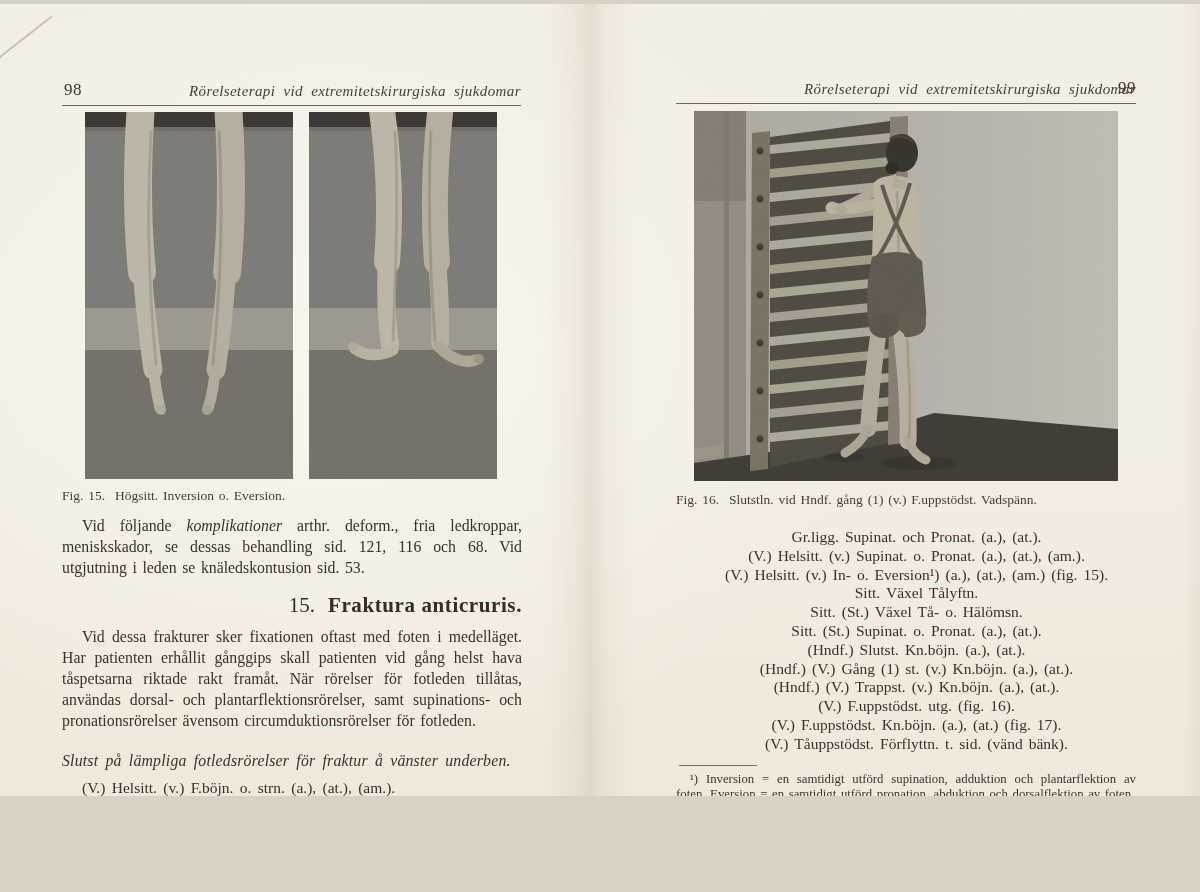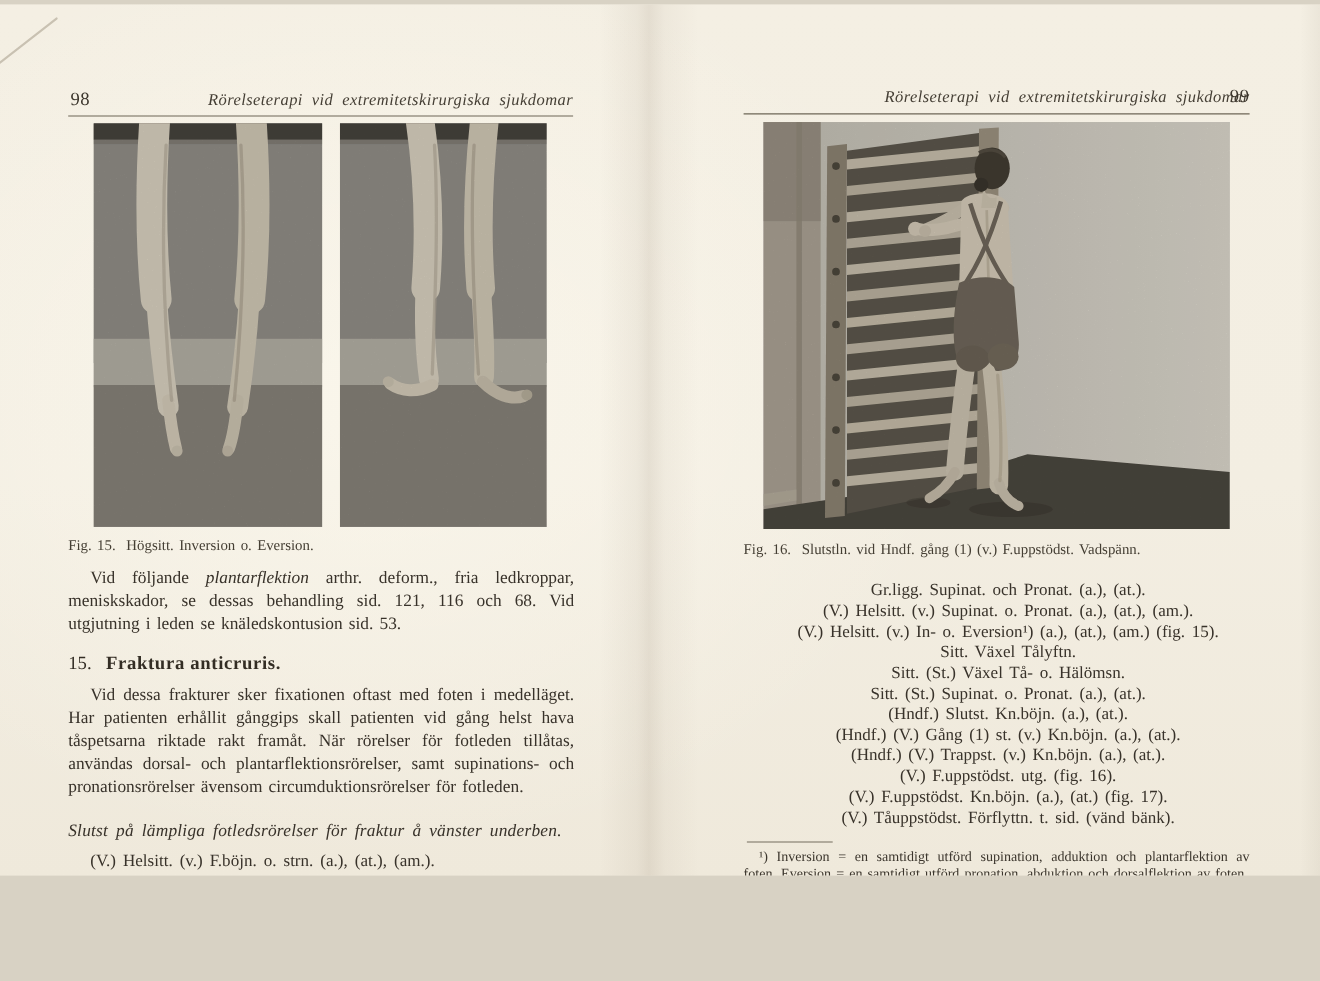--- a/index.html
+++ b/index.html
@@ -22,21 +22,21 @@
     letter-spacing:.4px;word-spacing:4px;}
   .headrule{position:absolute;height:0;border-top:1.7px solid rgba(86,77,62,.85);}
   .col{position:absolute;width:460px;}
   .photo-row{display:flex;margin-left:23px;}
   .photo{margin:0;display:block;box-shadow:inset 0 0 14px rgba(0,0,0,.22);line-height:0;}
   .photo svg{display:block;}
   .caption{margin-top:9px;font-size:13.5px;color:#443e33;white-space:pre-wrap;
     word-spacing:1.5px;}
   .body{margin:12px 0 0 0;font-size:15.8px;line-height:20.8px;text-align:justify;
     text-indent:20px;word-spacing:1.6px;}
-  .secheading{margin:15px 0 0 0;text-align:left;font-size:17px;font-weight:normal;color:#332d24;}
+  .secheading{margin:15px 0 0 0;text-align:right;font-size:21px;font-weight:normal;color:#332d24;}
   .secheading .sectitle{font-weight:bold;margin-left:13px;letter-spacing:.6px;}
   .example-intro{margin:21px 0 0 0;font-style:italic;font-size:15.8px;word-spacing:3px;
     letter-spacing:.2px;}
   .exlist{margin-top:8px;}
   .exlist .exline{font-size:15.5px;line-height:20.5px;white-space:nowrap;word-spacing:2.5px;}
   .exlist-right{margin-top:20px;margin-left:21px;}
   .exlist-right .exline{font-size:15.5px;line-height:18.8px;white-space:nowrap;word-spacing:2.2px;text-align:center;}
   .exlist-left{margin-left:20px;}
   .footnote-rule{margin:11px 0 0 3px;width:78px;border-top:1.4px solid rgba(86,77,62,.8);}
   .footnote{margin:6px 0 0 0;font-size:12.8px;line-height:15.9px;text-align:justify;
@@ -114,21 +114,21 @@
           <circle cx="44" cy="235" r="5" fill="#cdc5b4"></circle>
           <circle cx="170" cy="247" r="5" fill="#b8b09f"></circle>
           <rect width="188" height="367" filter="url(#grain)" opacity="0.13"></rect>
           <rect width="188" height="367" fill="#b49b6e" opacity="0.05"></rect>
         </svg>
       </figure>
     </div>
 
     <div class="caption">Fig. 15.  Högsitt. Inversion o. Eversion.</div>
 
-    <p class="body"><span>Vid följande </span><i>plantarflektion</i><span> arthr. deform., fria ledkroppar, meniskskador, se dessas behandling sid. 121, 116 och 68.  Vid utgjutning i leden se knäledskontusion sid. 53.</span></p>
+    <p class="body"><span>Vid följande </span><i>komplikationer</i><span> arthr. deform., fria ledkroppar, meniskskador, se dessas behandling sid. 121, 116 och 68.  Vid utgjutning i leden se knäledskontusion sid. 53.</span></p>
 
     <h3 class="secheading"><span class="secnum">15.</span><span class="sectitle">Fraktura anticruris.</span></h3>
 
     <p class="body" style="margin-top:9px;">Vid dessa frakturer sker fixationen oftast med foten i medelläget. Har patienten erhållit gånggips skall patienten vid gång helst hava tåspetsarna riktade rakt framåt.  När rörelser för fotleden tillåtas, användas dorsal- och plantarflektionsrörelser, samt supinations- och pronationsrörelser ävensom circumduktionsrörelser för fotleden.</p>
 
     <p class="example-intro">Slutst på lämpliga fotledsrörelser för fraktur å vänster underben.</p>
 
     <div class="exlist exlist-left">
       <div class="exline">(V.) Helsitt. (v.) F.böjn. o. strn. (a.), (at.), (am.).</div>
     </div>

